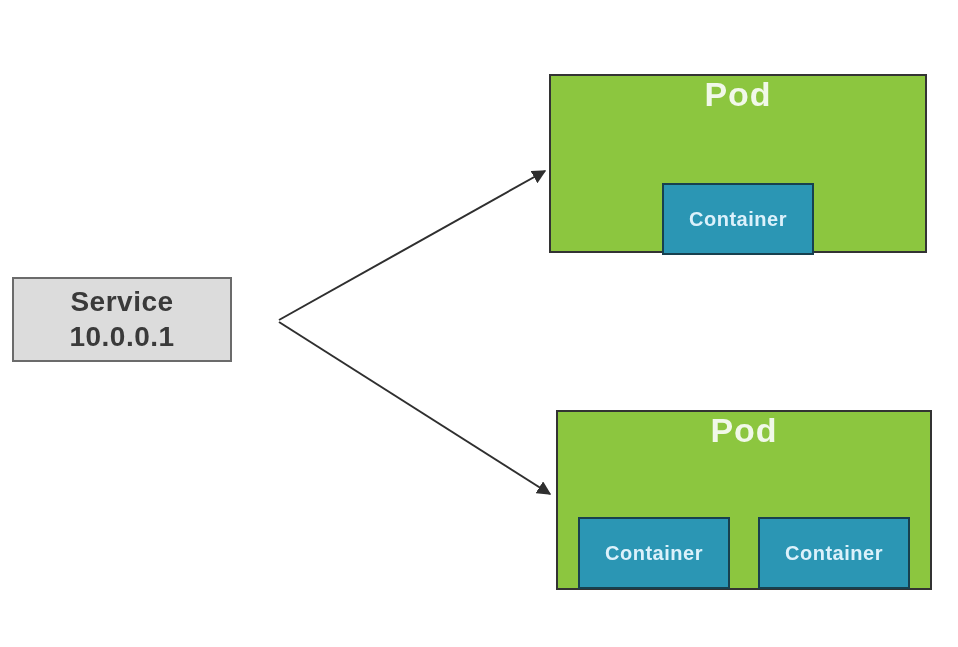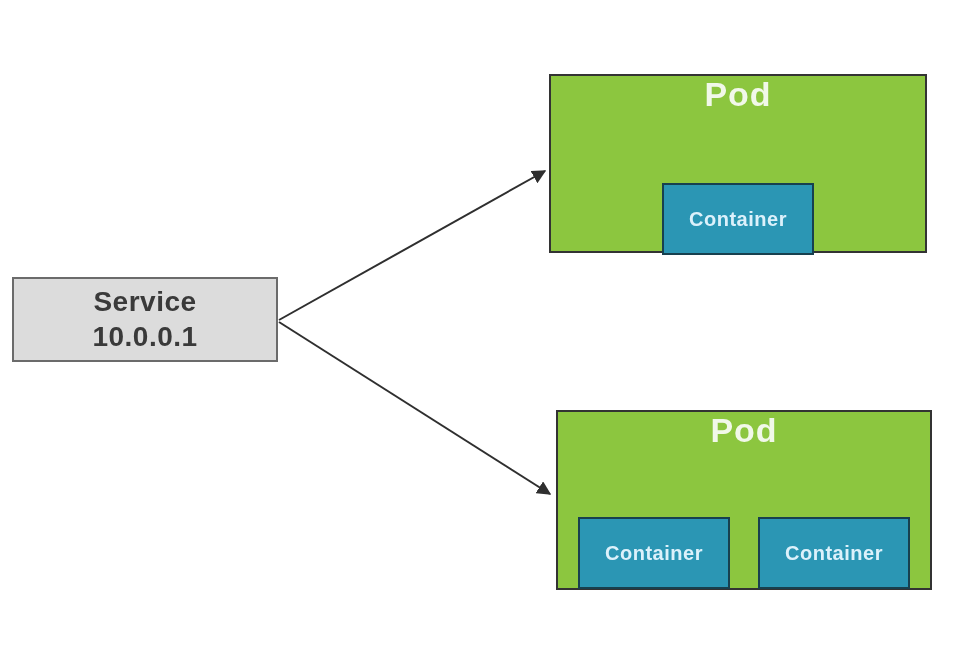--- a/index.html
+++ b/index.html
@@ -22,21 +22,21 @@
     pointer-events: none;
   }
   .arrow-line {
     stroke: var(--arrow, #2f2f2f);
     stroke-width: 2;
     fill: none;
   }
   .service-box {
     position: absolute;
     left: 12px; top: 277px;
-    width: 266px; height: 85px;
+    width: 220px; height: 85px;
     background: var(--service-gray, #dcdcdc);
     border: 2px solid var(--service-border, #6b6b6b);
     box-sizing: border-box;
     display: flex;
     flex-direction: column;
     align-items: center;
     justify-content: center;
     color: var(--dark-text, #3a3a3a);
     font-weight: bold;
     font-size: 28px;

